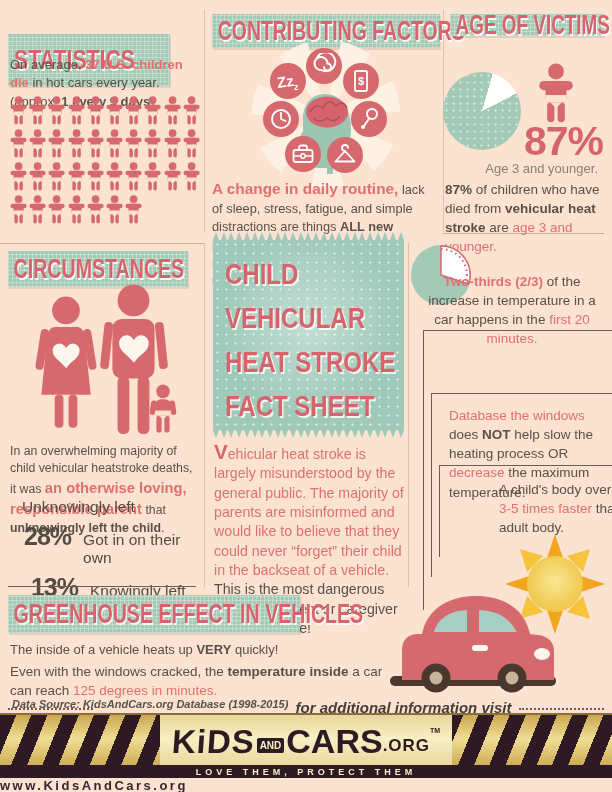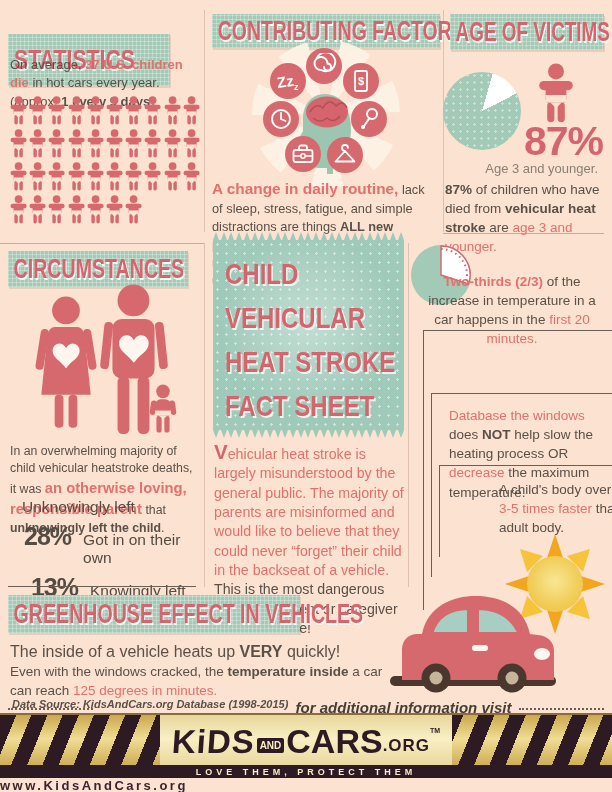--- a/index.html
+++ b/index.html
@@ -597,21 +597,21 @@
       </svg>
   </div>
   <div class="fac" style="left:327px;top:137px;">
     <svg viewBox="0 0 26 26">
         <path d="M13,9 a3,3 0 1 1 3,-3.2 M13,9 L3.5,19.5 h19 L13,9 Z" stroke="#fff" stroke-width="1.8" fill="none" stroke-linecap="round" stroke-linejoin="round"></path>
       </svg>
   </div>
 
   <div class="txt" style="left:212px;top:178px;width:226px;font-size:12.8px;"><span class="seg-pinklead">A change in daily routine,</span><span> lack of sleep, stress, fatigue, and simple distractions are things </span><span class="seg-bold">ALL new parents experience</span><span> and are the reasons children have been unknowingly left alone in vehicles.</span></div>
 
-  <div class="hdr" style="left:450px;top:14px;width:154px;height:36px;">
+  <div class="hdr" style="left:450px;top:14px;width:154px;height:22px;">
     <span style="font-size:27px;transform:scaleX(.70);">AGE OF VICTIMS</span>
   </div>
   <div class="pie" style="left:443px;top:72px;width:78px;height:78px;"></div>
   <svg style="position:absolute;left:536px;top:62px;" width="40" height="62" viewBox="0 0 20 30">
     <g fill="#d5696e">
       <circle cx="10" cy="4.2" r="4"></circle>
       <rect x="1.6" y="9" width="16.8" height="4.6" rx="2.3"></rect>
       <rect x="4.8" y="9" width="10.4" height="11.5" rx="2.6"></rect>
       <rect x="5.6" y="19.6" width="3.6" height="10" rx="1.8"></rect>
       <rect x="10.8" y="19.6" width="3.6" height="10" rx="1.8"></rect>
@@ -797,21 +797,21 @@
     <ellipse cx="158" cy="66" rx="8" ry="6" fill="#fdf6ef"></ellipse>
     <circle cx="52" cy="90" r="14.5" fill="#4a372e"></circle>
       <circle cx="52" cy="90" r="6.5" fill="#c6b49b"></circle>
     <circle cx="128" cy="90" r="14.5" fill="#4a372e"></circle>
       <circle cx="128" cy="90" r="6.5" fill="#c6b49b"></circle>
   </svg>
 
   <div class="hdr" style="left:8px;top:595px;width:292px;height:38px;">
     <span style="font-size:28px;transform:scaleX(.70);">GREENHOUSE EFFECT IN VEHICLES</span>
   </div>
-  <div class="txt" style="left:10px;top:641px;width:370px;font-size:16px;"><span>The inside of a vehicle heats up </span><span class="seg-bold">VERY</span><span> quickly!</span></div>
+  <div class="txt" style="left:10px;top:641px;width:370px;font-size:13px;"><span>The inside of a vehicle heats up </span><span class="seg-bold">VERY</span><span> quickly!</span></div>
   <div class="txt" style="left:10px;top:662px;width:380px;font-size:13.5px;"><span>Even with the windows cracked, the </span><span class="seg-bold">temperature inside</span><span> a car can reach </span><span class="seg-pink">125 degrees in minutes.</span></div>
 
   <div class="txt" style="left:12px;top:697px;width:300px;font-size:11px;font-style:italic;font-weight:700;color:#5a5048;">Data Source: KidsAndCars.org Database (1998-2015)</div>
 
   <div class="visit-row">
     <div class="dotline" style="max-width:195px;margin-left:0;"></div>
     <span class="visit" style="margin-left:195px;">for additional information visit</span>
     <div class="dotline"></div>
   </div>
 

